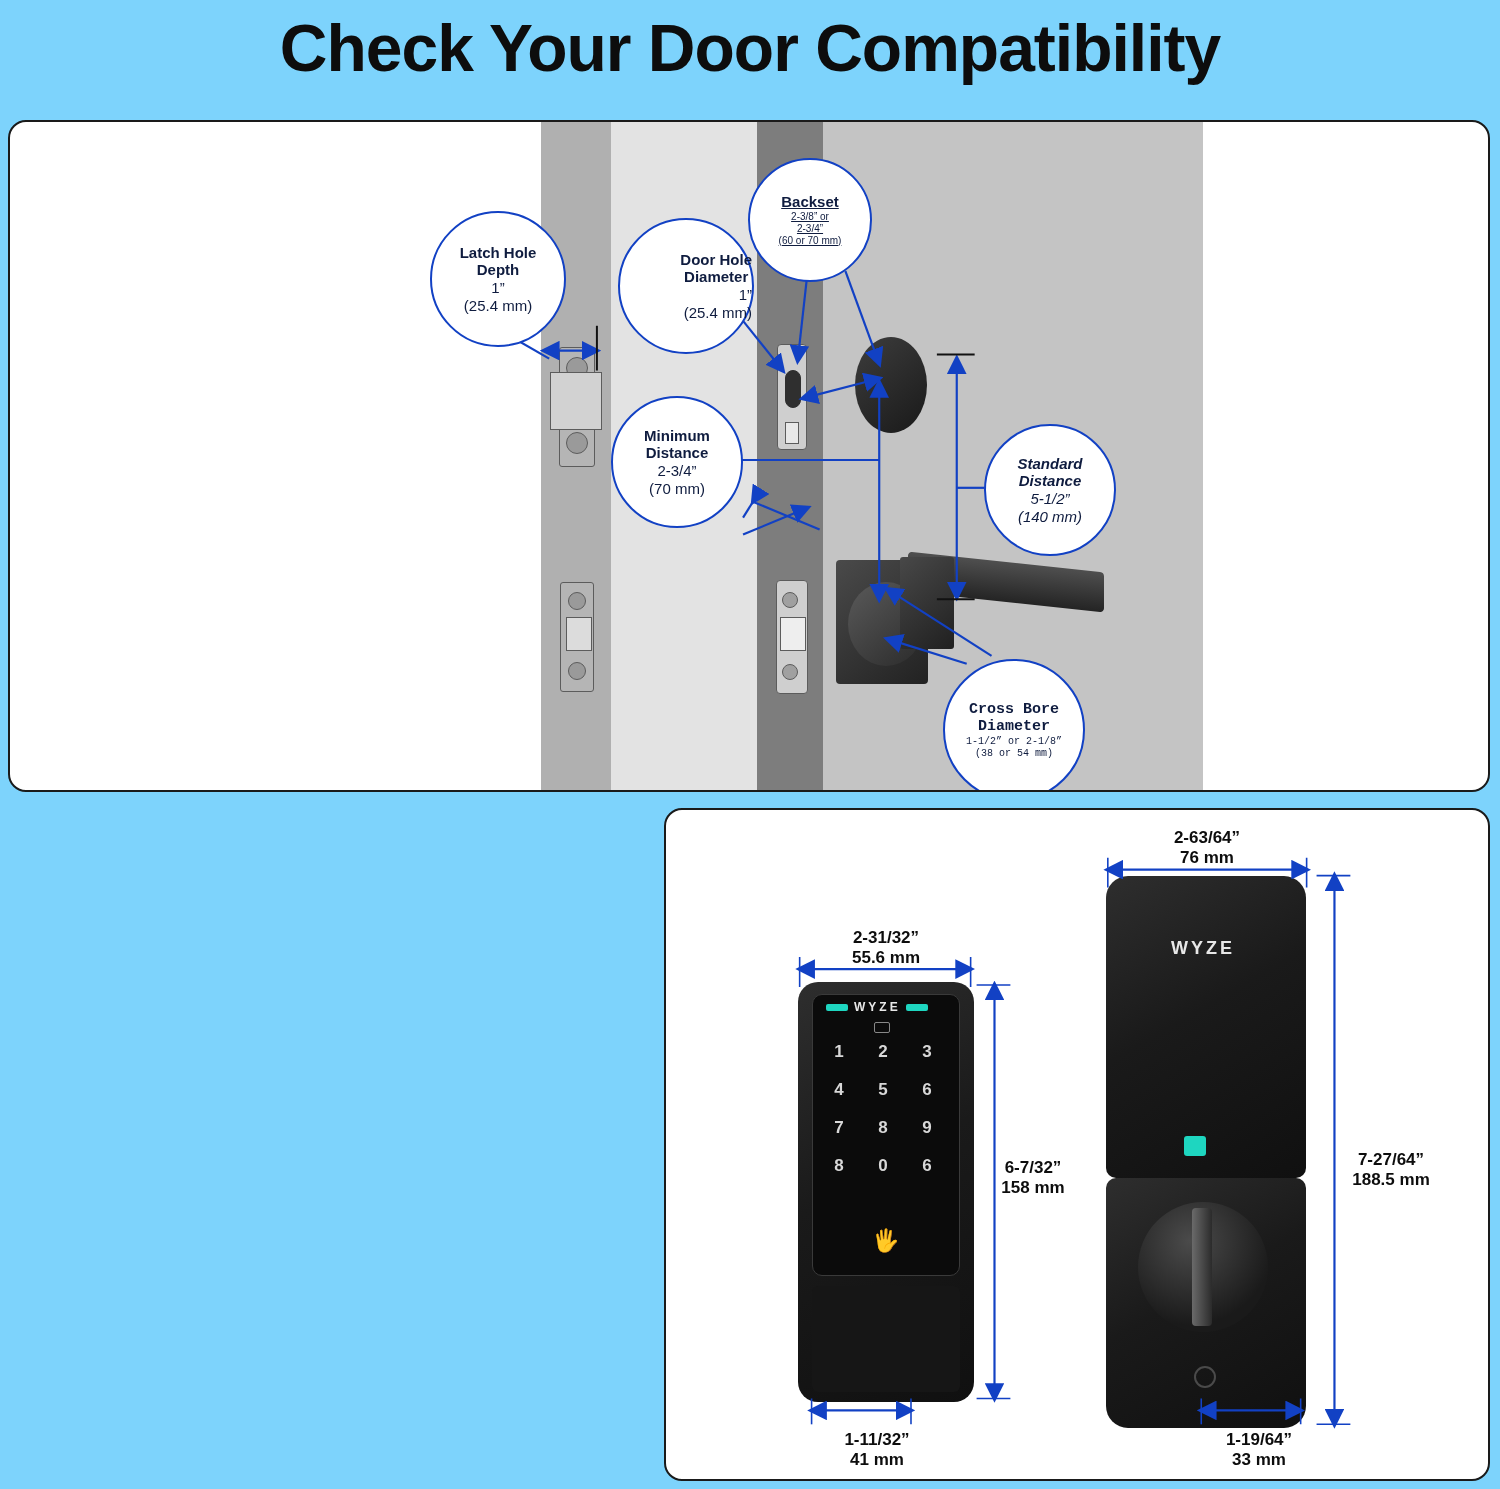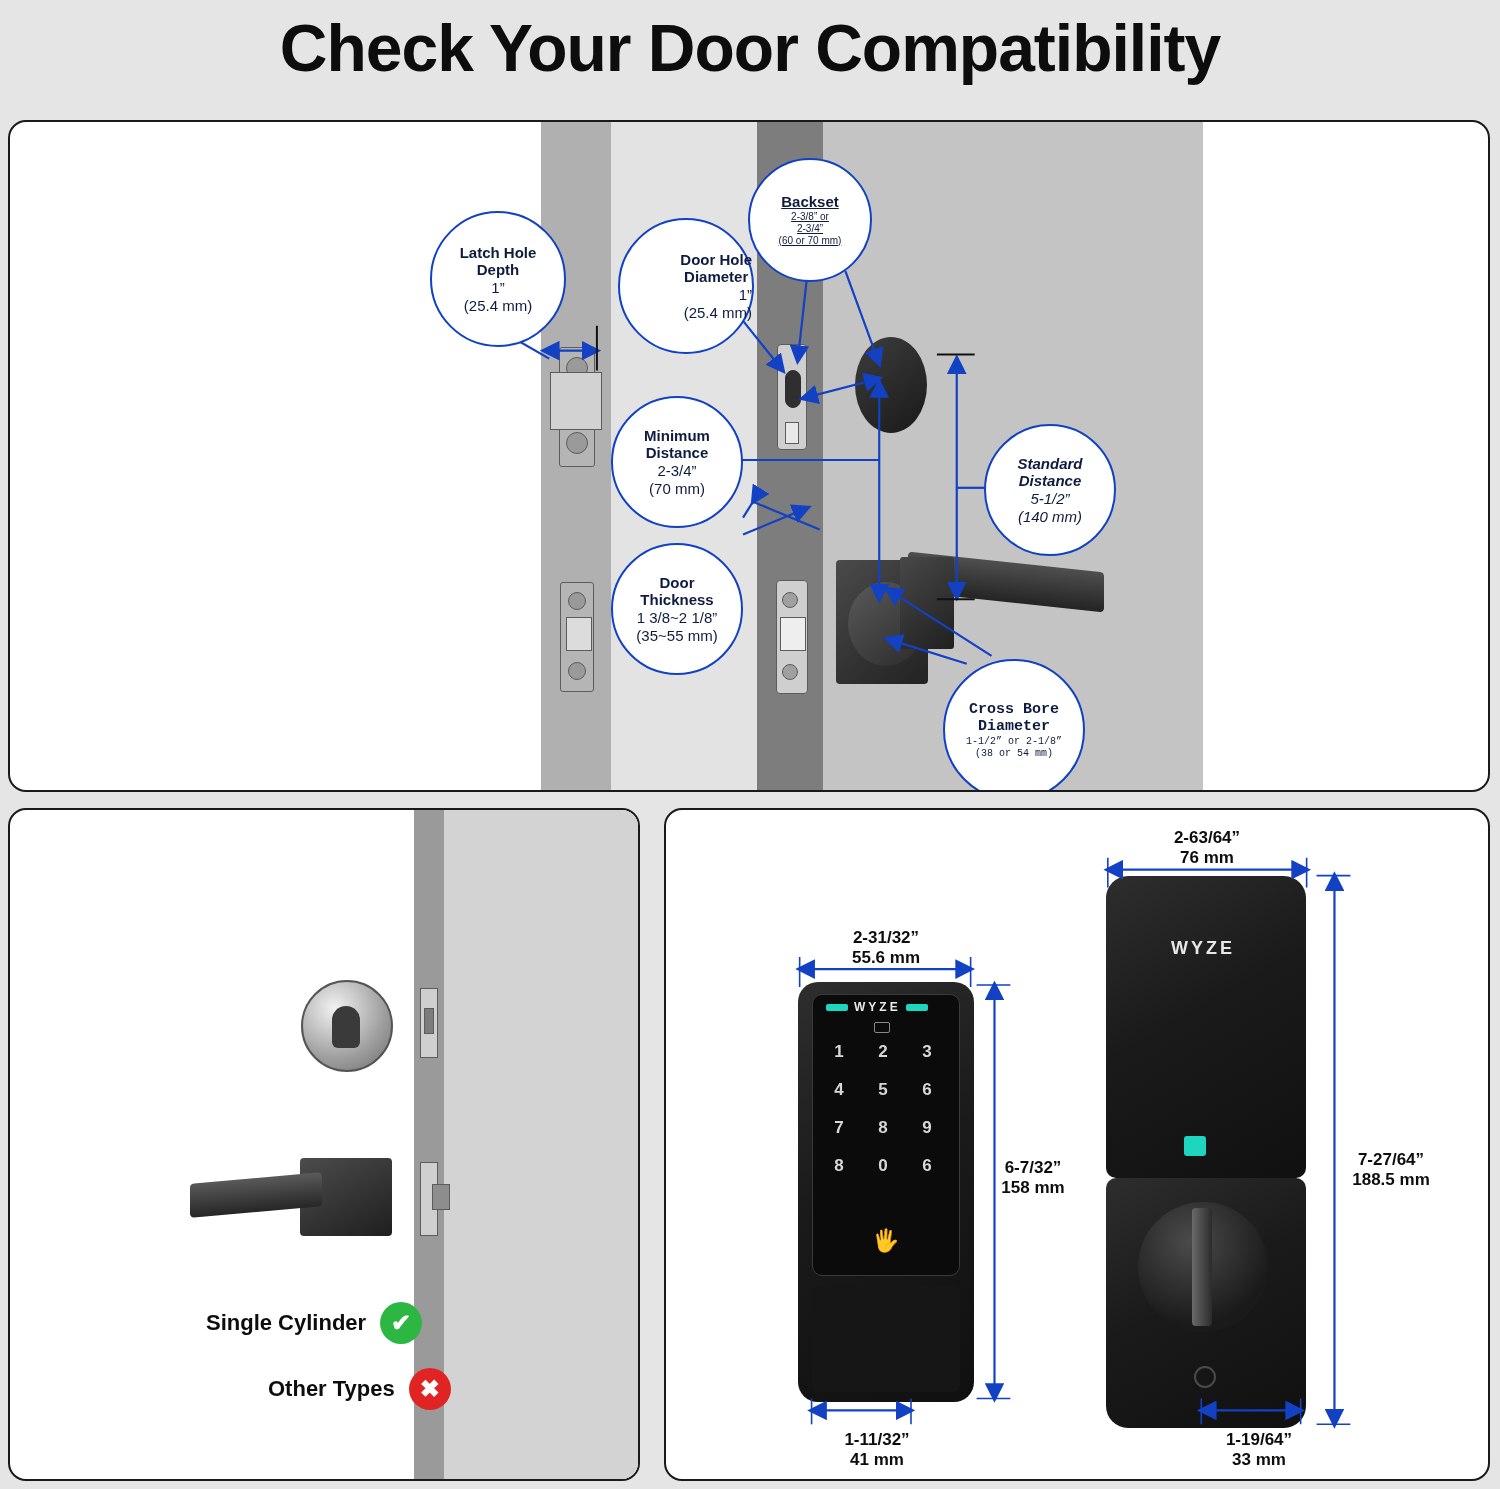--- a/index.html
+++ b/index.html
@@ -5,21 +5,21 @@
   * { box-sizing: border-box; }
   html, body {
     margin: 0; padding: 0;
     background: #ffffff;
     font-family: "Liberation Sans", sans-serif;
   }
   #page {
     position: relative;
     width: 1500px;
     height: 1489px;
-    background: #e5e5e5;
+    background: #7dd3fc;
     overflow: hidden;
   }
 
   
   #title {
     position: absolute;
     left: 0; top: 0;
     width: 1500px;
     height: 96px;
     display: flex;
@@ -215,26 +215,20 @@
       <div class="val">(70 mm)</div>
     </div>
 
     <div class="callout" style="left:974px; top:302px; width:132px; height:132px;font-style:italic;">
       <div class="hdr" style="white-space:pre-line;">Standard
 Distance</div>
       <div class="val">5-1/2”</div>
       <div class="val">(140 mm)</div>
     </div>
 
-    <div class="callout" style="left:601px; top:421px; width:132px; height:132px;">
-      <div class="hdr" style="white-space:pre-line;">Door
-Thickness</div>
-      <div class="val">1 3/8~2 1/8”</div>
-      <div class="val">(35~55 mm)</div>
-    </div>
 
     <div class="callout" style="left:933px; top:537px; width:142px; height:142px;font-family:Liberation Mono, monospace;">
       <div class="hdr" style="white-space:pre-line;">Cross Bore
 Diameter</div>
       <div class="val small">1-1/2” or 2-1/8”</div>
       <div class="val small">(38 or 54 mm)</div>
     </div>
 
     <svg id="top-svg" viewBox="0 0 1482 672">
       <defs>
@@ -270,45 +264,20 @@
 
       <line x1="735" y1="415" x2="800" y2="388" stroke="#1241c4" stroke-width="2.2" marker-end="url(#ar)"></line>
       <line x1="735" y1="398" x2="745" y2="382" stroke="#1241c4" stroke-width="2.2" marker-end="url(#arb)"></line>
       <line x1="745" y1="382" x2="812" y2="410" stroke="#1241c4" stroke-width="2.2"></line>
 
       <line x1="985" y1="537" x2="880" y2="470" stroke="#1241c4" stroke-width="2.2" marker-end="url(#ar)"></line>
       <line x1="960" y1="545" x2="880" y2="520" stroke="#1241c4" stroke-width="2.2" marker-end="url(#ar)"></line>
     </svg>
   </div>
 
-  <div class="panel" id="panel-bottom-left">
-
-    <div class="door-slab" style="left:404px; top:0; width:30px; height:671px; background:#9a9a9a;"></div>
-    <div class="door-slab" style="left:434px; top:0; width:196px; height:671px; background:#d3d3d3;"></div>
-
-    <div style="position:absolute; left:291px; top:170px; width:92px; height:92px; border-radius:50%; background:radial-gradient(circle at 36% 30%, #f2f2f2, #9e9e9e 60%, #6d6d6d 100%); border:2px solid #555;"></div>
-    <div style="position:absolute; left:322px; top:196px; width:28px; height:42px; border-radius:14px 14px 6px 6px; background:#3a3a3a;"></div>
-
-    <div style="position:absolute; left:290px; top:348px; width:92px; height:78px; background:linear-gradient(150deg,#4c4c4c,#1f1f1f); border-radius:4px;"></div>
-    <div style="position:absolute; left:180px; top:368px; width:132px; height:34px; background:linear-gradient(180deg,#5a5a5a,#262626); border-radius:4px; transform:skewY(-5deg);"></div>
-
-    <div class="metal" style="left:410px; top:178px; width:18px; height:70px; background:#cfcfcf;"></div>
-    <div class="metal" style="left:414px; top:198px; width:10px; height:26px; background:#7c7c7c;"></div>
-    <div class="metal" style="left:410px; top:352px; width:18px; height:74px; background:#cfcfcf;"></div>
-    <div class="metal" style="left:422px; top:374px; width:18px; height:26px; background:#8d8d8d;"></div>
-
-    <div class="check-row" style="left:196px; top:492px;">
-      <span>Single Cylinder</span>
-      <span class="badge ok">✔</span>
-    </div>
-    <div class="check-row" style="left:258px; top:558px;">
-      <span>Other Types</span>
-      <span class="badge no">✖</span>
-    </div>
-  </div>
 
   <div class="panel" id="panel-bottom-right">
 
     <div class="lockface" style="left:132px; top:172px; width:176px; height:420px; border-radius:20px;"></div>
     <div class="keypad-screen" style="left:146px; top:184px; width:148px; height:282px;"></div>
     <div class="wyze-logo" style="position:absolute; left:188px; top:190px; font-size:12px;">WYZE</div>
     <div class="teal-bar" style="left:160px; top:194px; width:22px; height:7px;"></div>
     <div class="teal-bar" style="left:240px; top:194px; width:22px; height:7px;"></div>
     <div style="position:absolute; left:208px; top:212px; width:16px; height:11px; border:1px solid #888; border-radius:2px;"></div>
 

